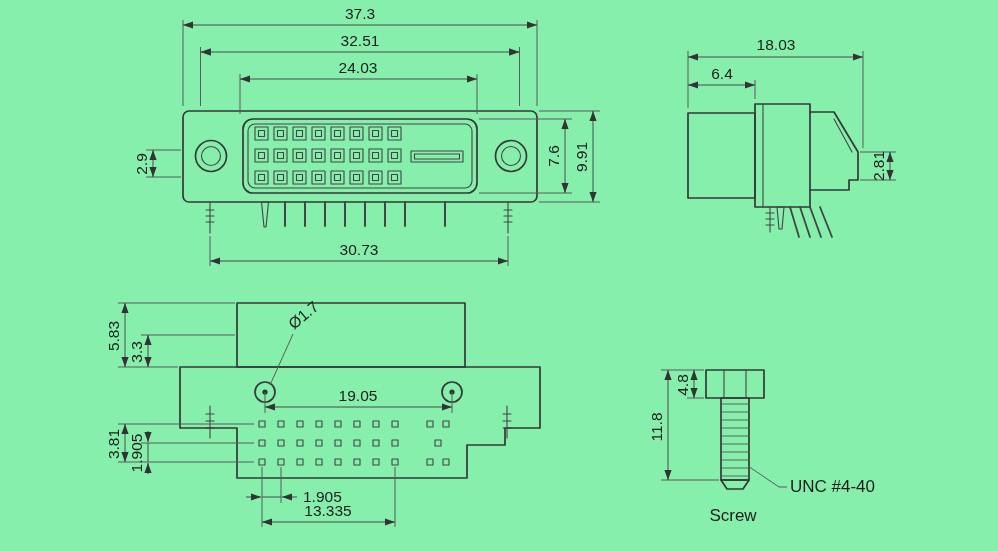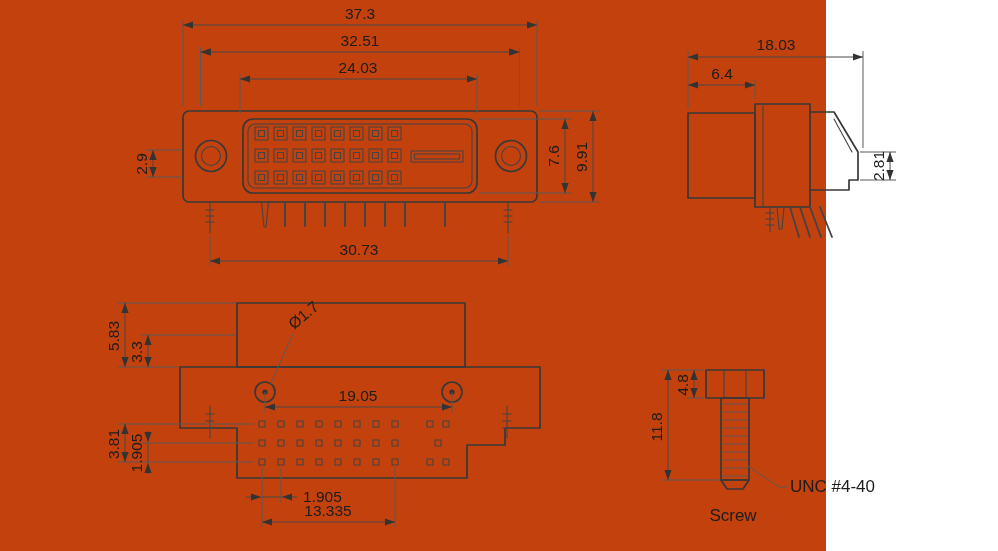--- a/index.html
+++ b/index.html
@@ -1,16 +1,16 @@
 <!DOCTYPE html>
 <html><head>
 <meta charset="utf-8">
 <style>
   html,body{margin:0;padding:0;background:#ffffff;}
-  .page{width:826px;height:551px;position:relative;background:#c2410c;font-family:"Liberation Sans",sans-serif;}
+  .page{width:998px;height:551px;position:relative;background:#86efac;font-family:"Liberation Sans",sans-serif;}
   svg{display:block;}
   .obj{fill:none;stroke:#383838;stroke-width:1.7;stroke-linejoin:round;stroke-linecap:round;}
   .obj2{fill:none;stroke:#444444;stroke-width:1.1;stroke-linejoin:round;stroke-linecap:round;}
   .ext{fill:none;stroke:#5a5a5a;stroke-width:1;}
   .dim{fill:none;stroke:#4a4a4a;stroke-width:1;}
   .thread{stroke:#5a5a5a;stroke-width:0.9;}
   .dimtext{font-family:"Liberation Sans",sans-serif;font-size:15.5px;fill:#1d1d1d;}
   .labeltext{font-family:"Liberation Sans",sans-serif;font-size:17px;fill:#1d1d1d;}
   .dot{fill:#333;stroke:none;}
 </style>

